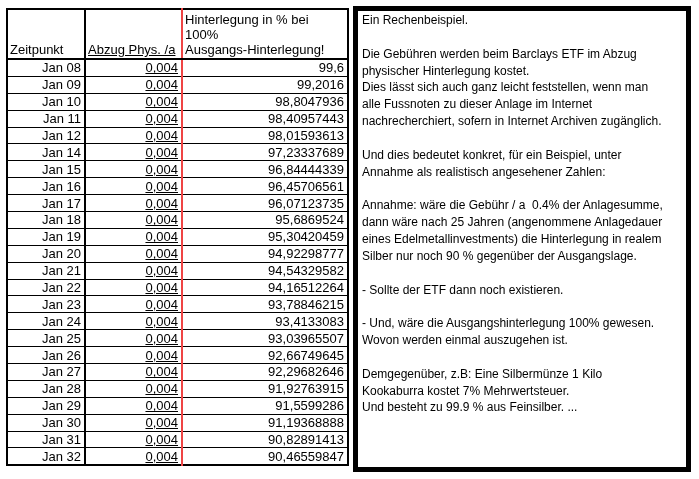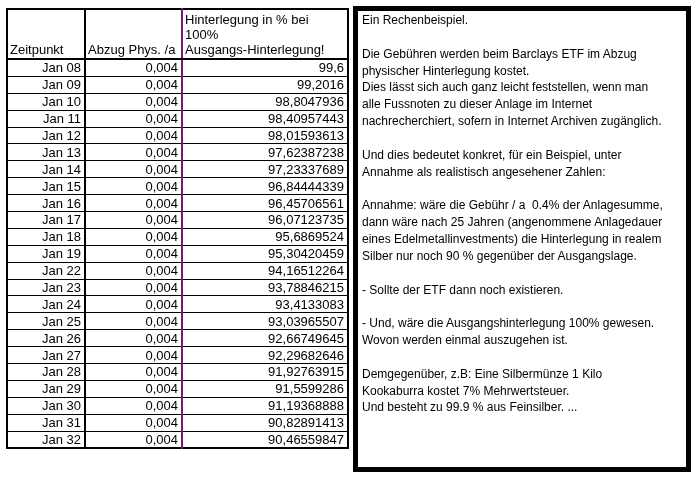--- a/index.html
+++ b/index.html
@@ -44,21 +44,21 @@
     border: 1px solid #000;
     text-align: right;
     vertical-align: middle;
     padding: 0 3px 0 2px;
     height: 15.9px;
     line-height: 15px;
     white-space: nowrap;
     overflow: hidden;
   }
   table.sheet th.col1, table.sheet td.col1 { border-right: 2px solid #000; }
-  table.sheet th.col2, table.sheet td.col2 { border-right: 2px solid #701a75; }
+  table.sheet th.col2, table.sheet td.col2 { border-right: 2px solid #ef4444; text-decoration: underline; }
   
   .note-panel {
     position: absolute;
     left: 353px;
     top: 6px;
     width: 338px;
     height: 466px;
     box-sizing: border-box;
     border: 5px solid #000;
     background: #ffffff;
@@ -113,25 +113,20 @@
     <td class="col2">0,004</td>
     <td class="col3">98,40957443</td>
   </tr>
 
   <tr>
     <td class="col1">Jan 12</td>
     <td class="col2">0,004</td>
     <td class="col3">98,01593613</td>
   </tr>
 
-  <tr>
-    <td class="col1">Jan 13</td>
-    <td class="col2">0,004</td>
-    <td class="col3">97,62387238</td>
-  </tr>
 
   <tr>
     <td class="col1">Jan 14</td>
     <td class="col2">0,004</td>
     <td class="col3">97,23337689</td>
   </tr>
 
   <tr>
     <td class="col1">Jan 15</td>
     <td class="col2">0,004</td>
@@ -155,21 +150,31 @@
     <td class="col2">0,004</td>
     <td class="col3">95,6869524</td>
   </tr>
 
   <tr>
     <td class="col1">Jan 19</td>
     <td class="col2">0,004</td>
     <td class="col3">95,30420459</td>
   </tr>
 
-
+  <tr>
+    <td class="col1">Jan 20</td>
+    <td class="col2">0,004</td>
+    <td class="col3">94,92298777</td>
+  </tr>
+
+  <tr>
+    <td class="col1">Jan 21</td>
+    <td class="col2">0,004</td>
+    <td class="col3">94,54329582</td>
+  </tr>
 
   <tr>
     <td class="col1">Jan 22</td>
     <td class="col2">0,004</td>
     <td class="col3">94,16512264</td>
   </tr>
 
   <tr>
     <td class="col1">Jan 23</td>
     <td class="col2">0,004</td>

